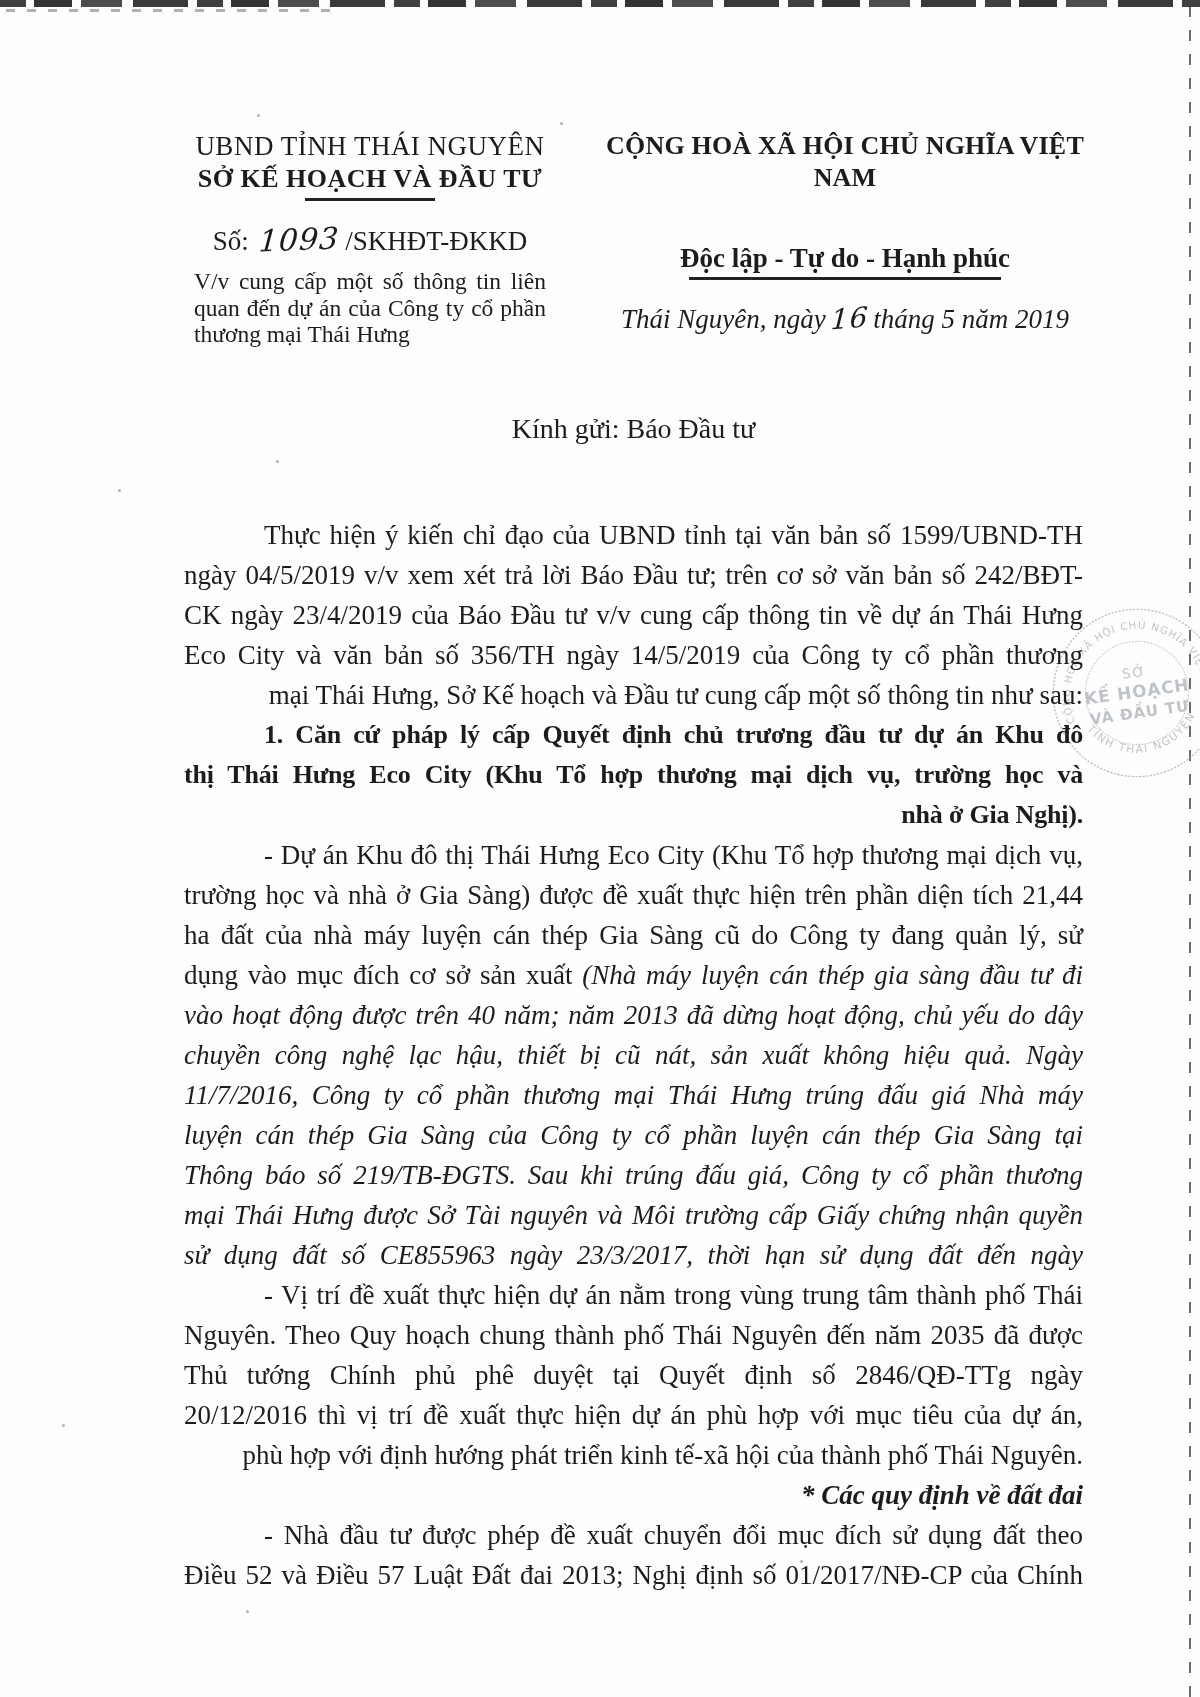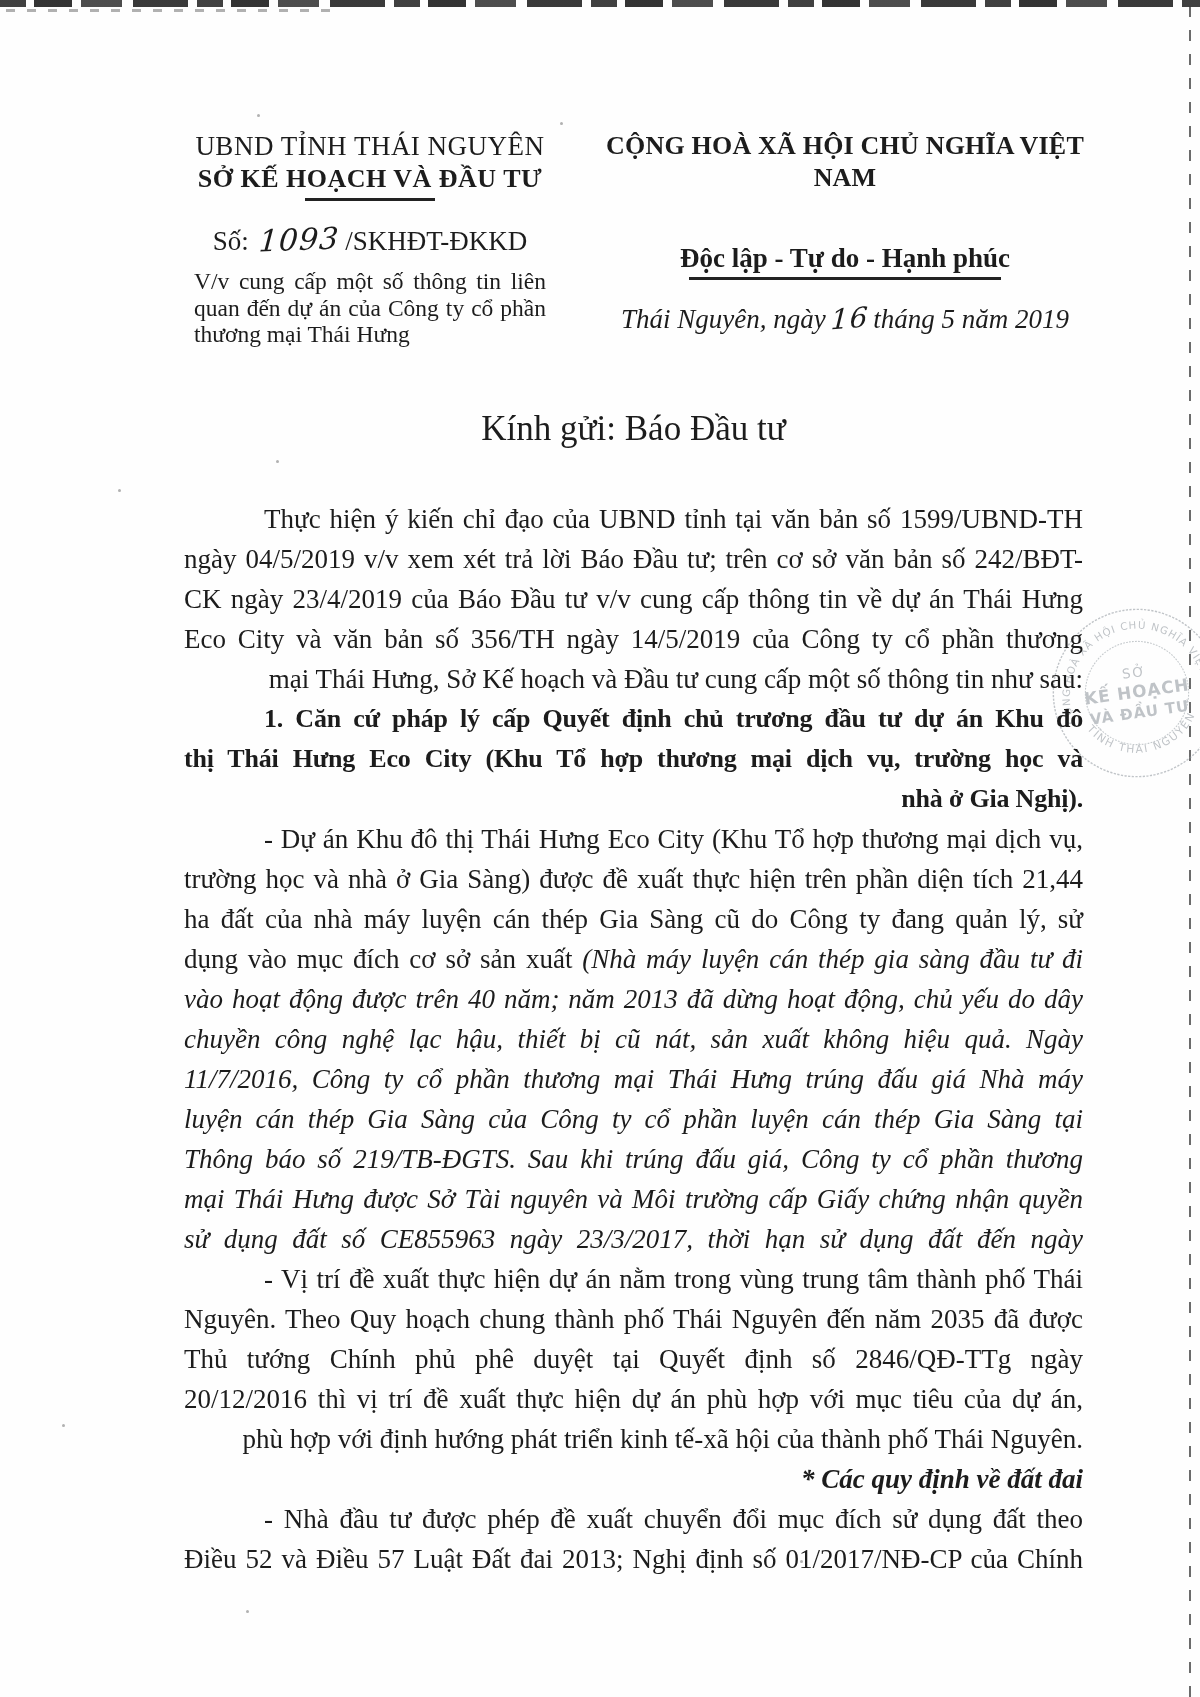--- a/index.html
+++ b/index.html
@@ -37,22 +37,22 @@
   .subject{margin:10px auto 0 auto;width:352px;font-size:23.5px;line-height:26.5px;text-align:justify;}
   .subject .j{text-align-last:justify;}
   .hdr-right{position:absolute;left:590px;top:130px;width:510px;text-align:center;}
   .nation{font-size:26px;line-height:32px;font-weight:bold;letter-spacing:.2px;}
   .motto{font-size:27px;line-height:34px;font-weight:bold;margin-top:47px;}
   .rule-right{width:312px;height:3px;background:#222;margin:2px auto 0 auto;}
   .dateline{margin-top:22px;font-size:27px;line-height:34px;font-style:italic;}
   .dateline .hand{font-size:28px;transform:skewX(-8deg) rotate(-5deg);margin:0 5px;}
   
   .salutation{position:absolute;left:184px;top:412px;width:899px;text-align:center;
-              font-size:35px;line-height:34px;}
-  .body-text{position:absolute;left:184px;top:499px;width:899px;font-size:27px;z-index:2;}
+              font-size:28px;line-height:34px;}
+  .body-text{position:absolute;left:184px;top:515px;width:899px;font-size:27px;z-index:2;}
   .para{margin:0;}
   .para.b{font-weight:bold;font-size:26px;letter-spacing:-.2px;}
   .para.bi{font-weight:bold;font-style:italic;font-size:27px;}
   .line{line-height:40px;text-align:right;white-space:normal;}
   .line.j{text-align:justify;text-align-last:justify;}
   .line.ind{padding-left:80px;}
   .line .i{font-style:italic;}
   
   .stamp{position:absolute;left:1048px;top:604px;width:178px;height:178px;
          transform:rotate(-8deg);opacity:.55;z-index:1;}

